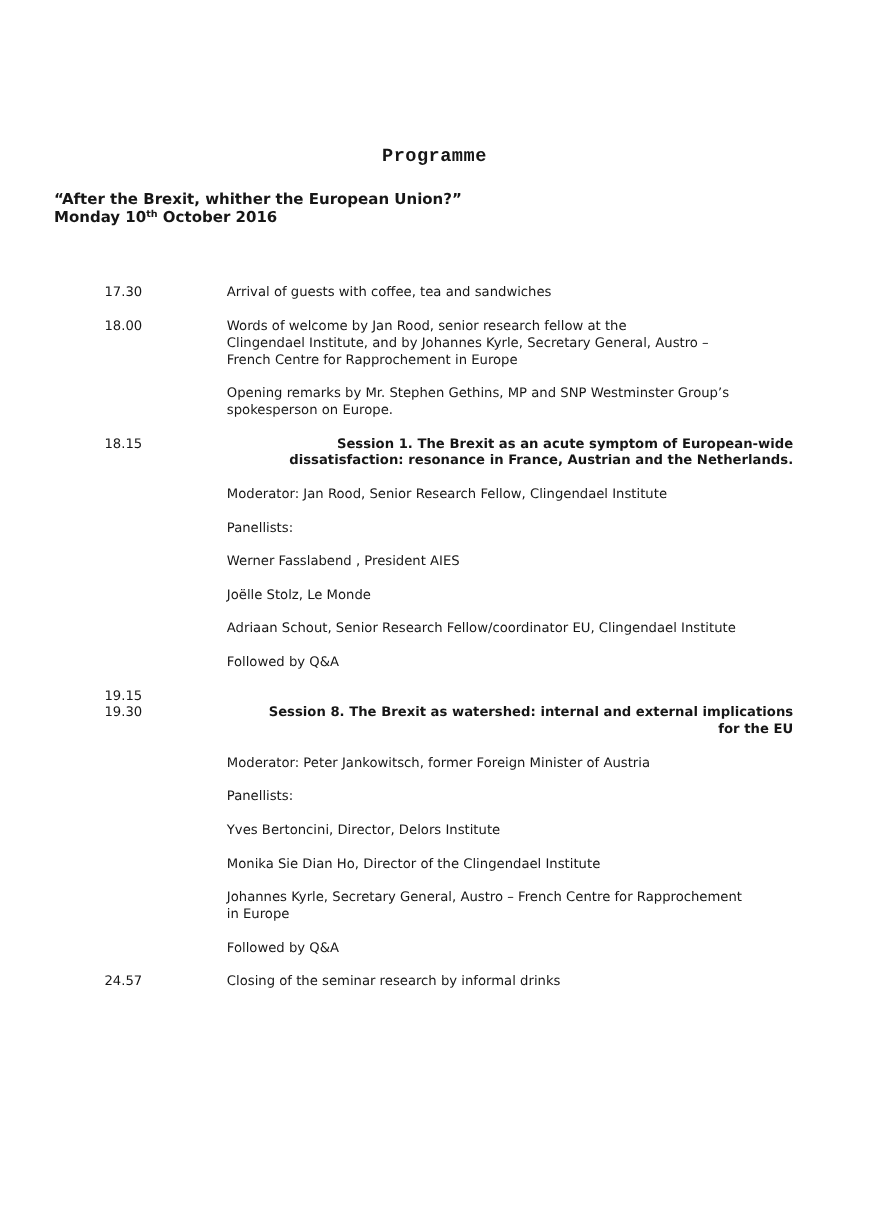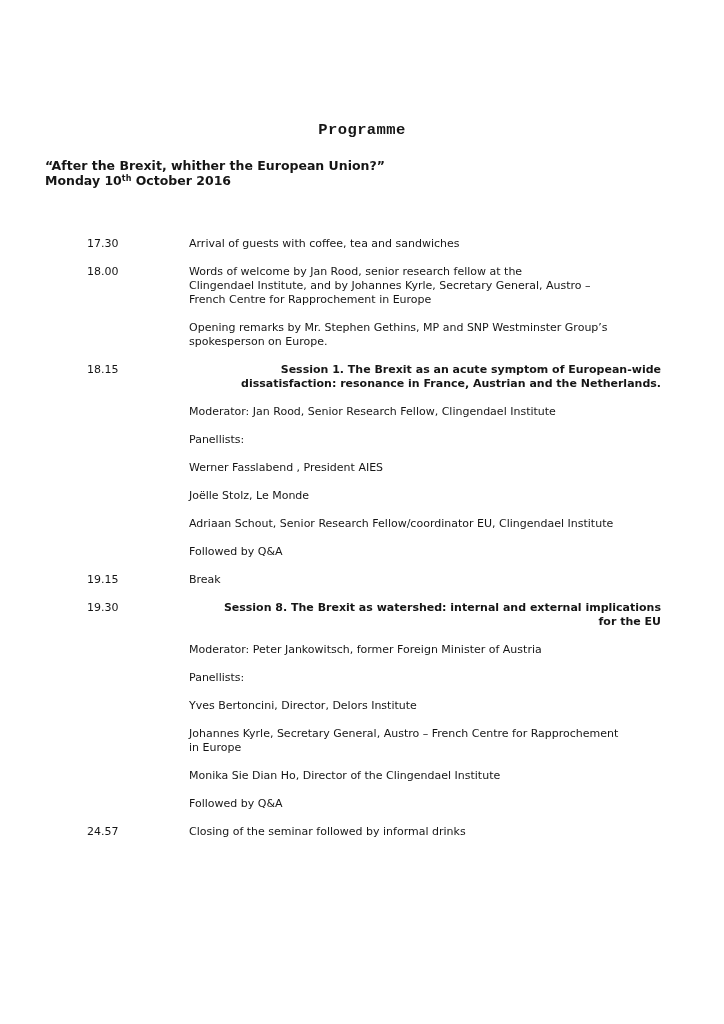--- a/index.html
+++ b/index.html
@@ -114,41 +114,38 @@
         <p class="para">Panellists:</p>
         <p class="para">Werner Fasslabend , President AIES</p>
         <p class="para">Joëlle Stolz, Le Monde</p>
         <p class="para">Adriaan Schout, Senior Research Fellow/coordinator EU, Clingendael Institute</p>
         <p class="para">Followed by Q&amp;A</p>
       </div>
     </div>
 
     <div class="entry">
       <div class="time-cell">19.15</div>
-      <div class="content-cell">
-        <p class="para">Break</p>
-      </div>
     </div>
 
     <div class="entry">
       <div class="time-cell">19.30</div>
       <div class="content-cell">
         <p class="para bold">Session 8. The Brexit as watershed: internal and external implications
 for the EU</p>
         <p class="para">Moderator: Peter Jankowitsch, former Foreign Minister of Austria</p>
         <p class="para">Panellists:</p>
         <p class="para">Yves Bertoncini, Director, Delors Institute</p>
+        <p class="para">Monika Sie Dian Ho, Director of the Clingendael Institute</p>
         <p class="para">Johannes Kyrle, Secretary General, Austro – French Centre for Rapprochement
 in Europe</p>
-        <p class="para">Monika Sie Dian Ho, Director of the Clingendael Institute</p>
         <p class="para">Followed by Q&amp;A</p>
       </div>
     </div>
 
     <div class="entry">
       <div class="time-cell">24.57</div>
       <div class="content-cell">
-        <p class="para">Closing of the seminar followed by informal drinks</p>
+        <p class="para">Closing of the seminar research by informal drinks</p>
       </div>
     </div>
 
   </div>
 </div>
 
 </body></html>

